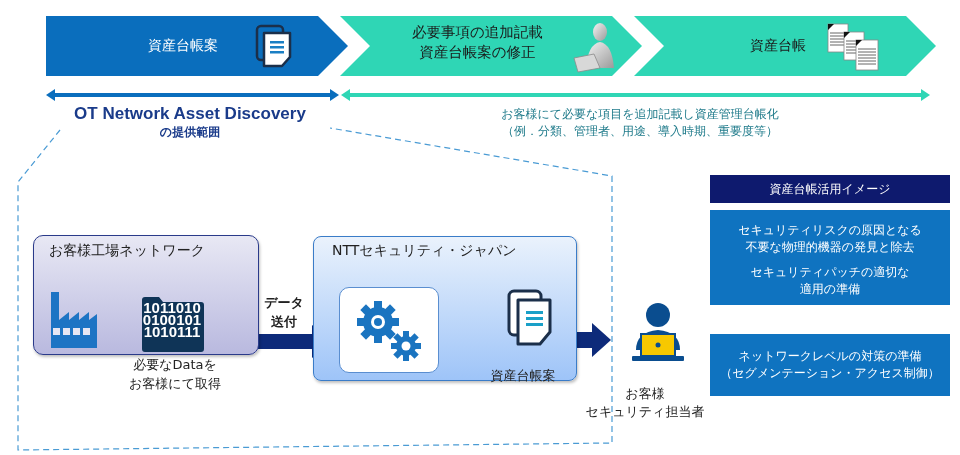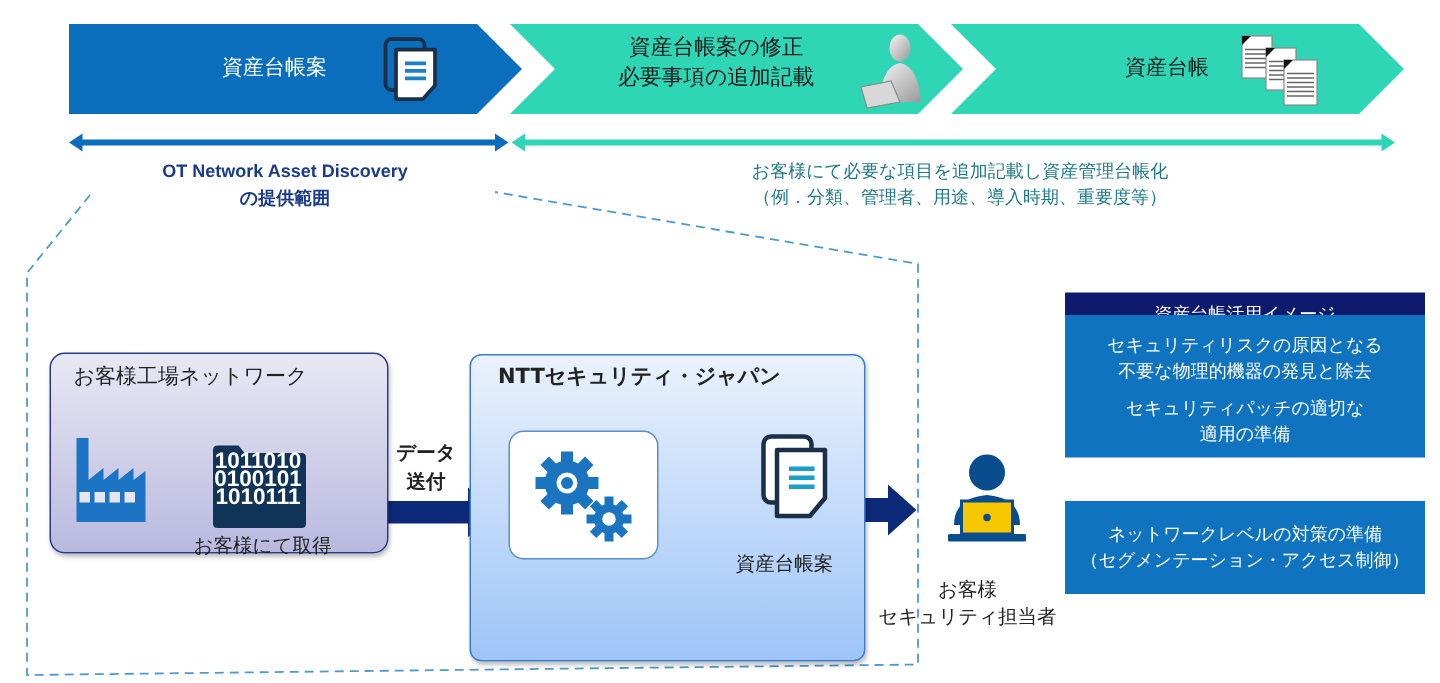--- a/index.html
+++ b/index.html
@@ -8,43 +8,43 @@
   .abs { position: absolute; }
   svg.layer { position: absolute; left: 0; top: 0; }
 
   .step-label { position: absolute; font-size: 14px; line-height: 20px; text-align: center; white-space: nowrap; }
   .step1-label { left: 148px; top: 35px; color: #ffffff; }
   .step2-label { left: 412px; top: 22px; color: #1a1a1a; font-size: 14.5px; }
   .step3-label { left: 750px; top: 35px; color: #1a1a1a; }
 
   .scope-label { position: absolute; left: 60px; top: 105px; width: 260px; text-align: center;
                  color: #1a3b8a; font-weight: bold; font-size: 12px; line-height: 18px; font-family: "Liberation Sans", sans-serif; }
-  .scope-label .l1 { font-size: 12px; }
+  .scope-label .l1 { font-size: 17px; }
   .cust-label { position: absolute; left: 420px; top: 106px; width: 440px; text-align: center;
                 color: #1e7a8a; font-size: 12px; line-height: 17px; }
 
-  .box-factory { position: absolute; left: 33px; top: 235px; width: 226px; height: 134px;
+  .box-factory { position: absolute; left: 33px; top: 235px; width: 226px; height: 120px;
                  border: 1.5px solid #2a3a8a; border-radius: 10px;
                  background: linear-gradient(#e8e8f4, #b9b9df); box-shadow: 1px 2px 3px rgba(0,0,0,0.25); }
   .box-factory .title { position: absolute; left: 15px; top: 6px; font-size: 14px; }
-  .box-ntt { position: absolute; left: 313px; top: 236px; width: 264px; height: 205px;
+  .box-ntt { position: absolute; left: 313px; top: 236px; width: 264px; height: 145px;
              border: 1.5px solid #3a7cc8; border-radius: 8px;
-             background: linear-gradient(#eaf2fc, #9ec4f8); box-shadow: 1px 2px 3px rgba(0,0,0,0.25); font-weight: bold; }
+             background: linear-gradient(#eaf2fc, #9ec4f8); box-shadow: 1px 2px 3px rgba(0,0,0,0.25); }
   .box-ntt .title { position: absolute; left: 18px; top: 5px; font-size: 14px; }
   .engine-box { position: absolute; left: 25px; top: 50px; width: 100px; height: 86px; background: #fff;
                 border: 1px solid #5a8ed0; border-radius: 10px; }
 
   .data-caption { position: absolute; left: 110px; top: 355px; width: 130px; text-align: center; font-size: 13px; line-height: 19px; }
   .send-caption { position: absolute; left: 254px; top: 293px; width: 60px; text-align: center; font-size: 13px; line-height: 19px; font-weight: bold; }
   .draft-caption { position: absolute; left: 473px; top: 367px; width: 100px; text-align: center; font-size: 13px; }
   .officer-caption { position: absolute; left: 570px; top: 385px; width: 150px; text-align: center; font-size: 13px; line-height: 18px; }
 
   .usage { position: absolute; left: 710px; width: 240px; color: #fff; text-align: center; font-size: 12px; line-height: 17px;
            display: flex; flex-direction: column; justify-content: center; }
-  .usage.head { top: 175px; height: 28px; background: #0e1a6e; margin-top: 20px; }
+  .usage.head { top: 175px; height: 28px; background: #0e1a6e; }
   .usage.item { background: #0f73c0; }
   .u1 { top: 210px; height: 58px; }
   .u2 { top: 256px; height: 49px; }
   .u3 { top: 334px; height: 62px; }
 
   .binary { position: absolute; left: 142px; top: 295px; width: 60px; height: 46px; color: #fff;
             font-weight: bold; font-size: 15px; line-height: 12px; text-align: center; font-family: "Liberation Sans", sans-serif; padding-top: 7px; }
 </style>
 </head>
 <body>
@@ -88,22 +88,22 @@
 </div>
 <svg class="abs" style="left:254px;top:24px" width="40" height="46" viewBox="0 0 40 46">
   <rect x="3" y="2" width="26" height="34" rx="4" fill="#0a6ebd" stroke="#1b2f4a" stroke-width="2.5"></rect>
   <path d="M10 9 h26 v24 l-8 9 h-18 z" fill="#fff" stroke="#1b2f4a" stroke-width="2.5" stroke-linejoin="round"></path>
   <rect x="16" y="17" width="14" height="2.5" fill="#1a7fc4"></rect>
   <rect x="16" y="22" width="14" height="2.5" fill="#1a7fc4"></rect>
   <rect x="16" y="27" width="14" height="2.5" fill="#1a7fc4"></rect>
 </svg>
 
 <div class="step-label step2-label">
+  <div>必要事項の追加記載</div>
   <div>資産台帳案の修正</div>
-  <div>必要事項の追加記載</div>
 </div>
 <svg class="abs" style="left:570px;top:20px" width="50" height="56" viewBox="0 0 50 56">
   <defs>
     <linearGradient id="gp" x1="0" y1="0" x2="1" y2="1">
         <stop offset="0" stop-color="#f4f4f4"></stop>
         <stop offset="1" stop-color="#9a9a9a"></stop>
       </linearGradient>
   </defs>
   <ellipse cx="30" cy="12" rx="7" ry="9" fill="url(#gp)"></ellipse>
   <path d="M16 48 q2 -24 14 -26 q12 2 14 26 z" fill="url(#gp)"></path>
@@ -173,20 +173,21 @@
 </svg>
 <svg class="abs" style="left:140px;top:296px" width="66" height="56" viewBox="0 0 66 56">
   <path d="M2 4 q0 -3 3 -3 h14 l4 5 h38 q3 0 3 3 v44 q0 3 -3 3 h-56 q-3 0 -3 -3 z" fill="#0f3457"></path>
 </svg>
 <div class="binary">
   <div>1011010</div>
   <div>0100101</div>
   <div>1010111</div>
 </div>
 <div class="data-caption">
+  <div>必要なDataを</div>
   <div>お客様にて取得</div>
 </div>
 
 <div class="send-caption">
   <div>データ</div>
   <div>送付</div>
 </div>
 
 <div class="box-ntt">
   <div class="title">NTTセキュリティ・ジャパン</div>

